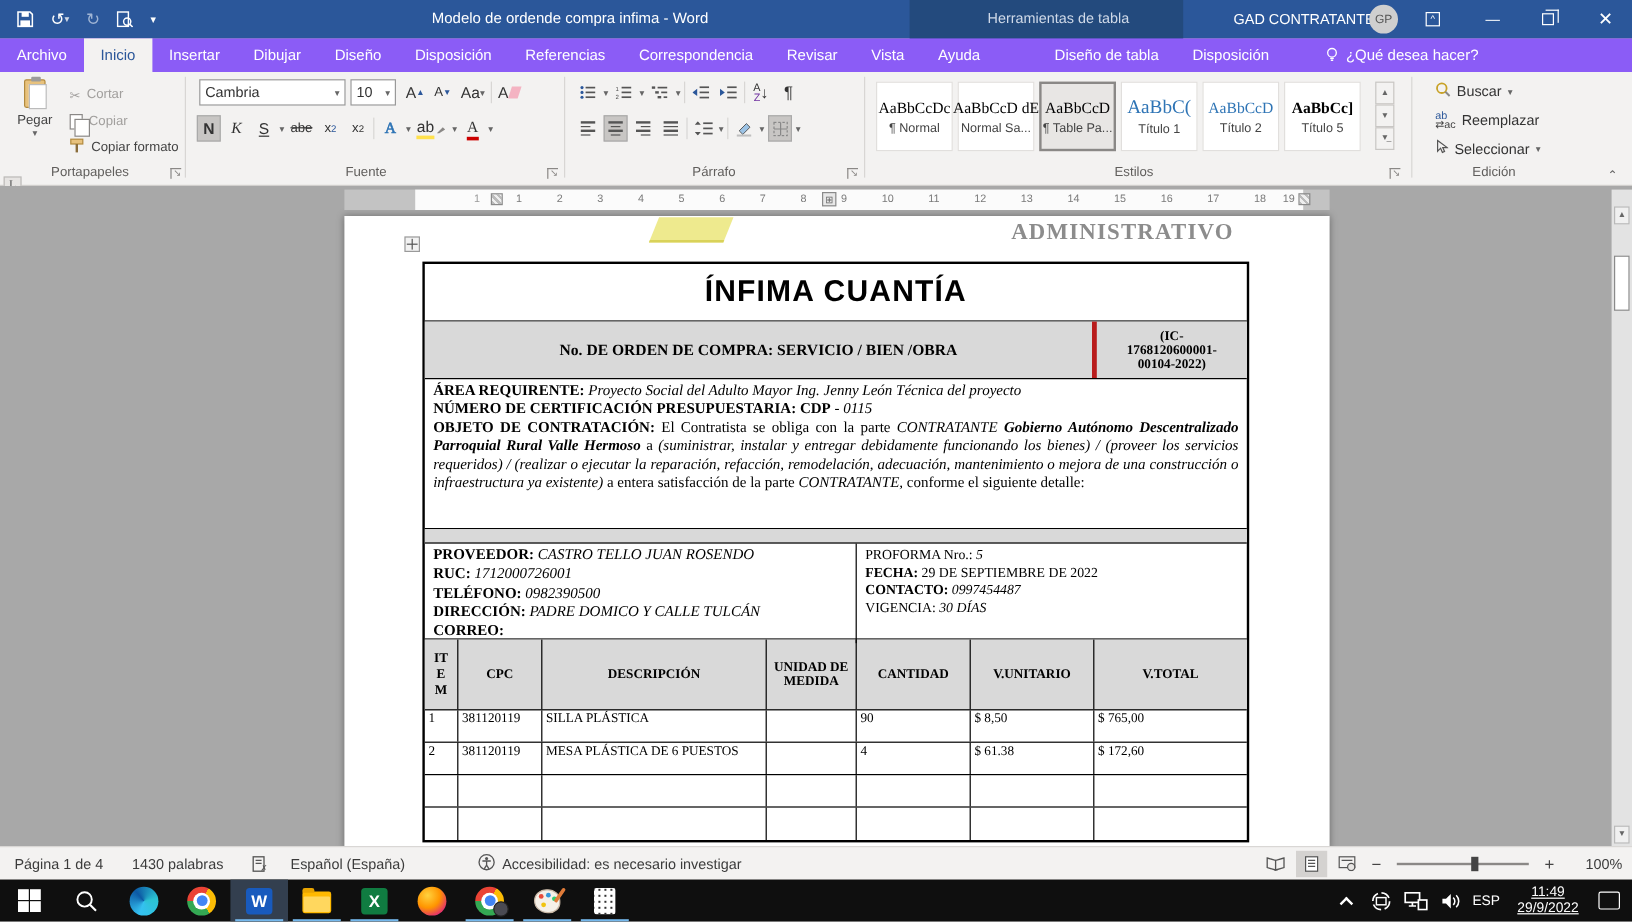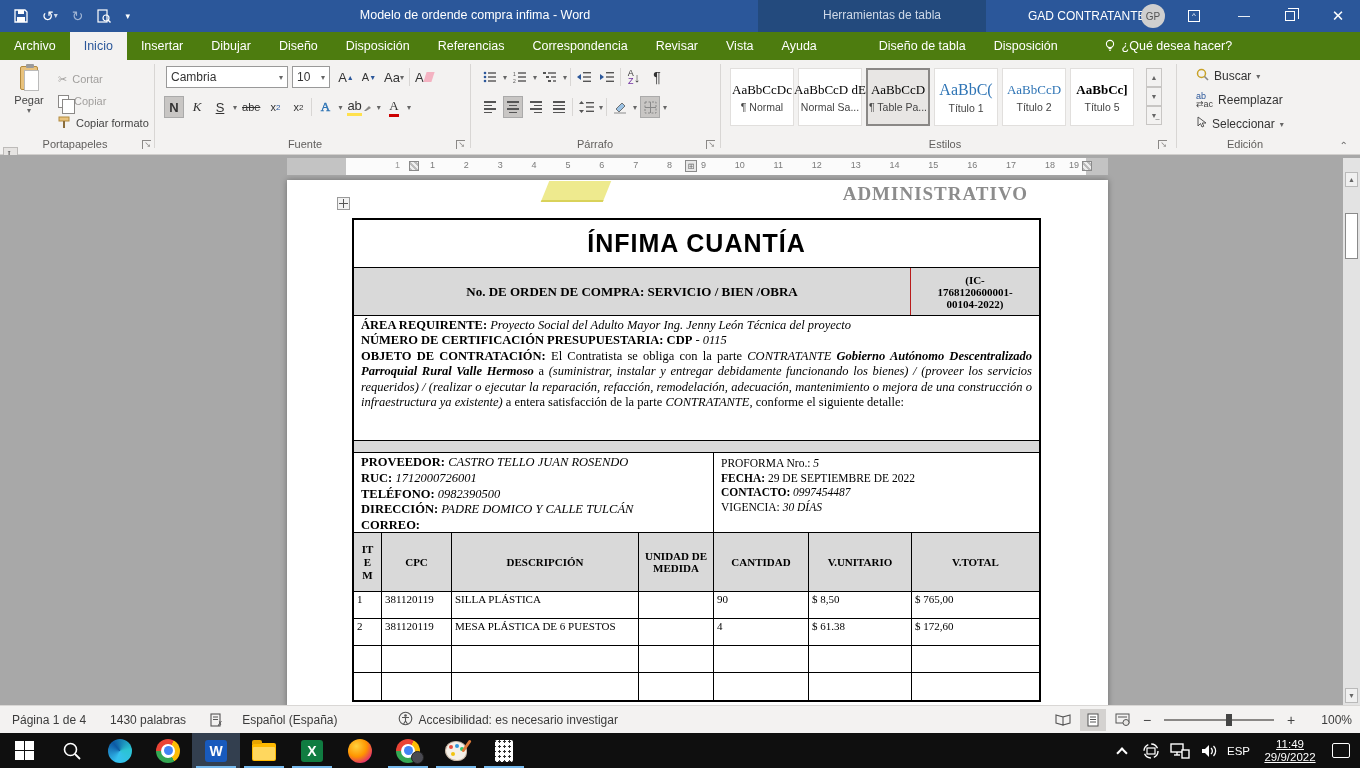--- a/index.html
+++ b/index.html
@@ -16,21 +16,21 @@
   .ctx-label { position:absolute; left:758px; top:8px; width:248px; text-align:center; color:#cfd9e8; font-size:12px; z-index:3;}
   .account { position:absolute; left:1028px; top:9px; font-size:12px; color:#fff; }
   .avatar { position:absolute; left:1141px; top:4px; width:24px; height:24px; border-radius:50%; background:#cfcfcf; color:#555; font-size:10px; display:flex; align-items:center; justify-content:center; }
   .winbtn { position:absolute; top:0; width:44px; height:32px; display:flex; align-items:center; justify-content:center; color:#fff; }
   .ribbonopt { left:1172px; } .minbtn { left:1222px; } .restbtn { left:1268px; } .closebtn { left:1316px; }
   .restore-glyph { width:10px; height:10px; border:1px solid #fff; position:relative; }
   .restore-glyph:before { content:""; position:absolute; left:2px; top:-4px; width:10px; height:10px; border:1px solid #fff; border-bottom:none; border-left:none;}
   .ribbonopt-glyph{ width:12px; height:12px; border:1px solid #fff; font-size:8px; line-height:10px; text-align:center;}
 
   
-  .tabrow { position:absolute; left:0; top:32px; width:1360px; height:28px; background:#4d7c0f; color:#fff; display:flex; align-items:stretch; z-index:2;}
+  .tabrow { position:absolute; left:0; top:32px; width:1360px; height:28px; background:#8b5cf6; color:#fff; display:flex; align-items:stretch; z-index:2;}
   .tab { padding:0 14px; display:flex; align-items:center; font-size:12.5px; white-space:nowrap; }
   .tab.active { background:#f3f2f1; color:#2b579a; }
   .tab.ctx { background:transparent; }
   .tellme { display:flex; align-items:center; gap:6px; padding:0 10px; font-size:12.5px; }
   .bulb { width:12px; height:12px; }
   .comment-btn { position:absolute; right:12px; top:36px; }
 
   
   .ribbon { position:absolute; left:0; top:60px; width:1360px; height:95px; background:#f3f2f1; border-bottom:1px solid #d1cfcd; color:#444; }
   .vsep { position:absolute; top:4px; height:84px; width:1px; background:#d8d6d4; }
@@ -80,21 +80,21 @@
   .admin-head { position:absolute; right:80px; top:3px; font-family:"Liberation Serif", serif; font-weight:bold; font-size:19px; letter-spacing:1px; color:#8c8c8c; }
   .movehandle { position:absolute; left:50px; top:17px; width:13px; height:13px; border:1px solid #9a9a9a; background:#f2f2f2; }
   .movehandle:before, .movehandle:after { content:""; position:absolute; background:#555; }
   .movehandle:before { left:5px; top:1px; width:1px; height:9px; }
   .movehandle:after { left:1px; top:5px; width:9px; height:1px; }
 
   .doc-table { position:absolute; left:65px; top:38px; width:689px; border:2px solid #000; background:#fff; }
   .row-title { height:48px; display:flex; align-items:center; justify-content:center; border-bottom:1px solid #000; font-family:"Liberation Sans",sans-serif; font-weight:bold; font-size:25px; letter-spacing:1px; }
   .row-order { height:48px; display:grid; grid-template-columns:556px 1fr; border-bottom:1px solid #000; background:#d9d9d9; }
   .row-order .ocell { display:flex; align-items:center; justify-content:center; font-weight:bold; font-size:13px; text-align:center; }
-  .row-order .ocode { border-left:1px solid #b91c1c; flex-direction:column; font-size:11px; line-height:12px; }
+  .row-order .ocode { border-left:4px solid #b91c1c; flex-direction:column; font-size:11px; line-height:12px; }
   .row-details { height:125px; border-bottom:1px solid #000; padding:2px 7px; font-size:12.5px; line-height:15.4px; }
   .row-details .just { text-align:justify; }
   .row-sep { height:12px; border-bottom:1px solid #000; background:#d9d9d9; }
   .row-vendor { height:80px; display:grid; grid-template-columns:359px 1fr; border-bottom:1px solid #000; }
   .vcell { padding:2px 7px; font-size:12.5px; line-height:15.8px; }
   .vcell.right { border-left:1px solid #000; font-size:11.5px; line-height:14.5px; padding-top:3px;}
   .items-head { display:grid; grid-template-columns:27px 70px 187px 75px 95px 103px 1fr; background:#d9d9d9; border-bottom:1px solid #000; height:59px; }
   .items-head > div { border-left:1px solid #000; display:flex; align-items:center; justify-content:center; text-align:center; font-weight:bold; font-size:11px; line-height:12.5px; padding:1px; }
   .items-head > div:first-child { border-left:none; word-break:break-all; line-height:13px; padding:0 7px; }
   .items-row { display:grid; grid-template-columns:27px 70px 187px 75px 95px 103px 1fr; border-bottom:1px solid #000; height:27px; }

